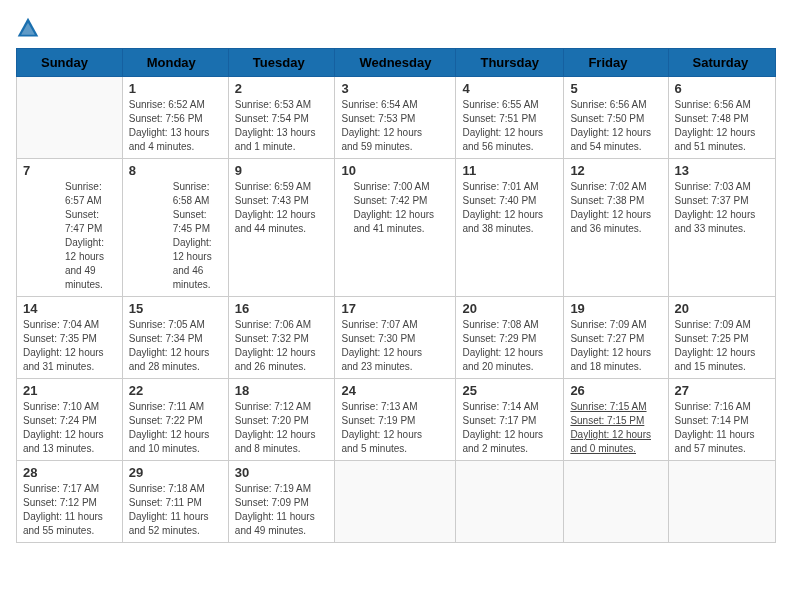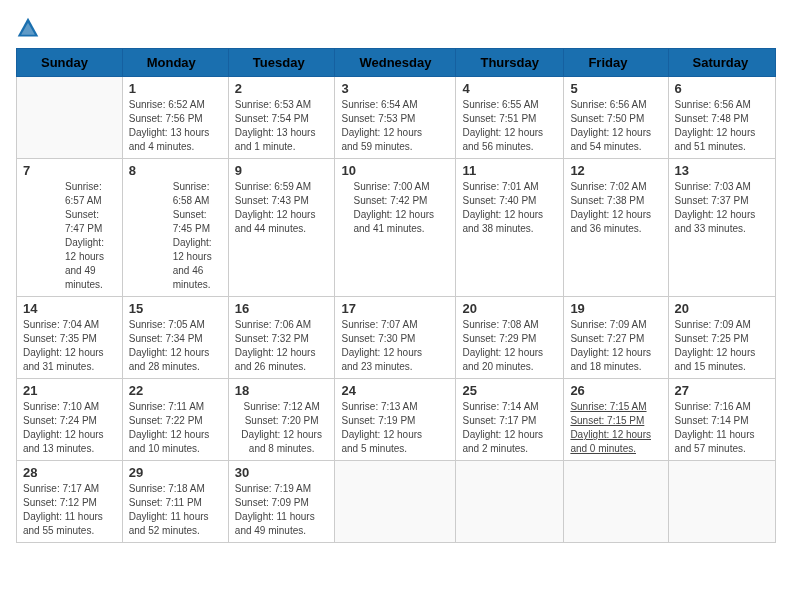--- a/index.html
+++ b/index.html
@@ -262,21 +262,21 @@
         </td>
         <td>
           <div class="day-num">22</div>
           <div class="day-info" style="white-space: pre-line;">Sunrise: 7:11 AM
 Sunset: 7:22 PM
 Daylight: 12 hours
 and 10 minutes.</div>
         </td>
         <td>
           <div class="day-num">18</div>
-          <div class="day-info" style="white-space: pre-line; text-align: center;">Sunrise: 7:12 AM
+          <div class="day-info" style="white-space: pre-line;">Sunrise: 7:12 AM
 Sunset: 7:20 PM
 Daylight: 12 hours
 and 8 minutes.</div>
         </td>
         <td>
           <div class="day-num">24</div>
           <div class="day-info" style="white-space: pre-line;">Sunrise: 7:13 AM
 Sunset: 7:19 PM
 Daylight: 12 hours
 and 5 minutes.</div>

